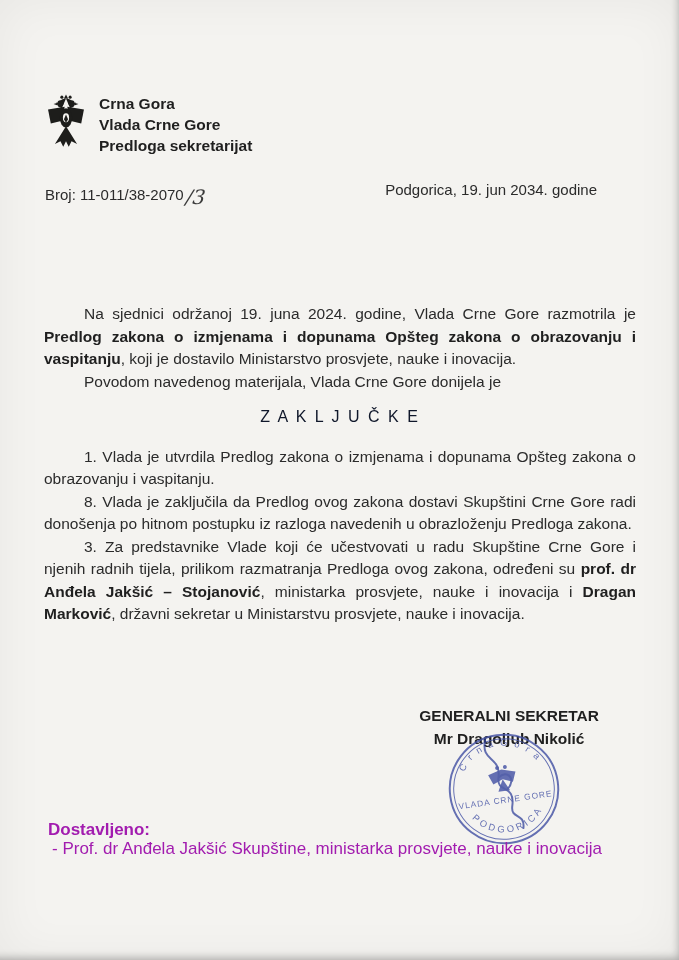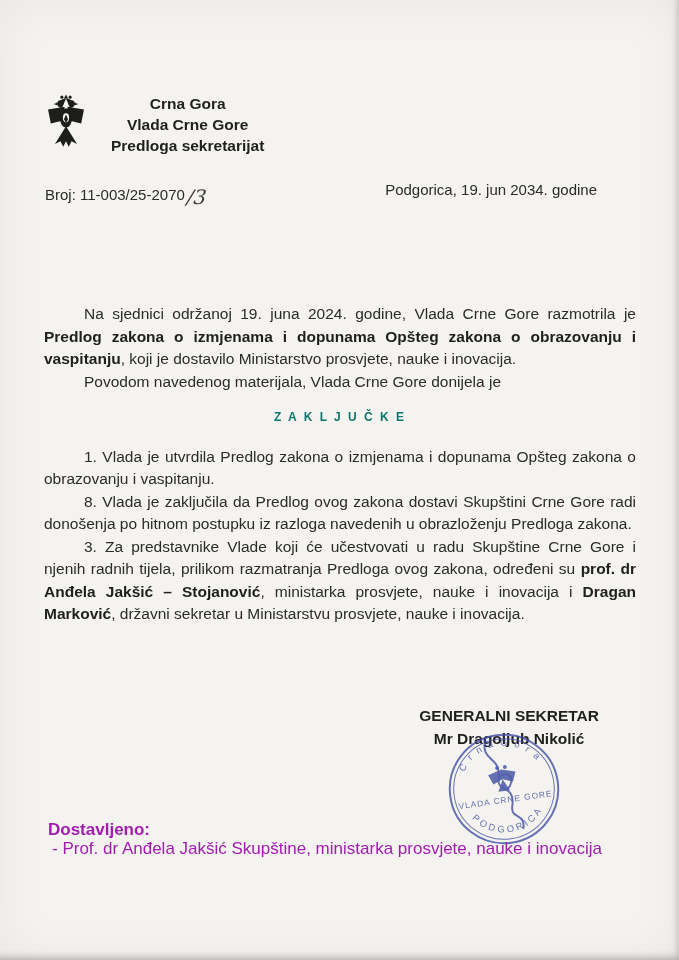--- a/index.html
+++ b/index.html
@@ -14,23 +14,22 @@
     overflow: hidden;
     box-shadow: inset 0 0 50px rgba(0,0,0,0.05),
                 inset -5px -7px 9px -5px rgba(0,0,0,0.28);
   }
 
   
   .letterhead {
     position: absolute;
     top: 93px; left: 45px;
     display: flex;
-    gap: 24px;
+    gap: 12px;
     align-items: flex-start;
-    text-align: center;
   }
   .coa { width: 42px; height: 58px; }
   .org-lines div {
     font-weight: 700;
     font-size: 15.5px;
     line-height: 21px;
     color: #1f1f1f;
   }
 
   
@@ -60,25 +59,25 @@
     font-size: 15.5px;
     line-height: 22.5px;
     text-align: justify;
     color: #2b2b2b;
   }
   .doc-body p { text-indent: 40px; }
   .b { font-weight: 700; color: #1f1f1f; }
   .zakljucke {
     text-align: center;
     text-indent: 0 !important;
-    font-weight: 700;
-    font-size: 12px;
+    font-weight: 400;
+    font-size: 16px;
     letter-spacing: 2px;
     margin: 13px 0 17px 0;
-    color: #0f766e;
+    color: #0f172a;
   }
 
   
   .sig-block {
     position: absolute;
     top: 704px; right: 80px;
     text-align: center;
     font-weight: 700;
     font-size: 15.5px;
     line-height: 23px;
@@ -132,21 +131,21 @@
     </svg>
     <div class="org-lines">
       <div>Crna Gora</div>
       <div>Vlada Crne Gore</div>
       <div>Predloga sekretarijat</div>
     </div>
   </div>
 
   <div class="ref-row">
     <span>
-      <span>Broj: 11-003/25-2070</span><span class="handwritten">/3</span>
+      <span>Broj: 11-011/38-2070</span><span class="handwritten">/3</span>
     </span>
     <span>Podgorica, 19. jun 2034. godine</span>
   </div>
 
   <div class="doc-body">
     <p><span>Na sjednici održanoj 19. juna 2024. godine, Vlada Crne Gore razmotrila je </span><span class="b">Predlog zakona o izmjenama i dopunama Opšteg zakona o obrazovanju i vaspitanju</span><span>, koji je dostavilo Ministarstvo prosvjete, nauke i inovacija.</span></p>
     <p>Povodom navedenog materijala, Vlada Crne Gore donijela je</p>
     <p class="zakljucke">Z A K L J U Č K E</p>
     <p>1. Vlada je utvrdila Predlog zakona o izmjenama i dopunama Opšteg zakona o obrazovanju i vaspitanju.</p>
     <p>8. Vlada je zaključila da Predlog ovog zakona dostavi Skupštini Crne Gore radi donošenja po hitnom postupku iz razloga navedenih u obrazloženju Predloga zakona.</p>

